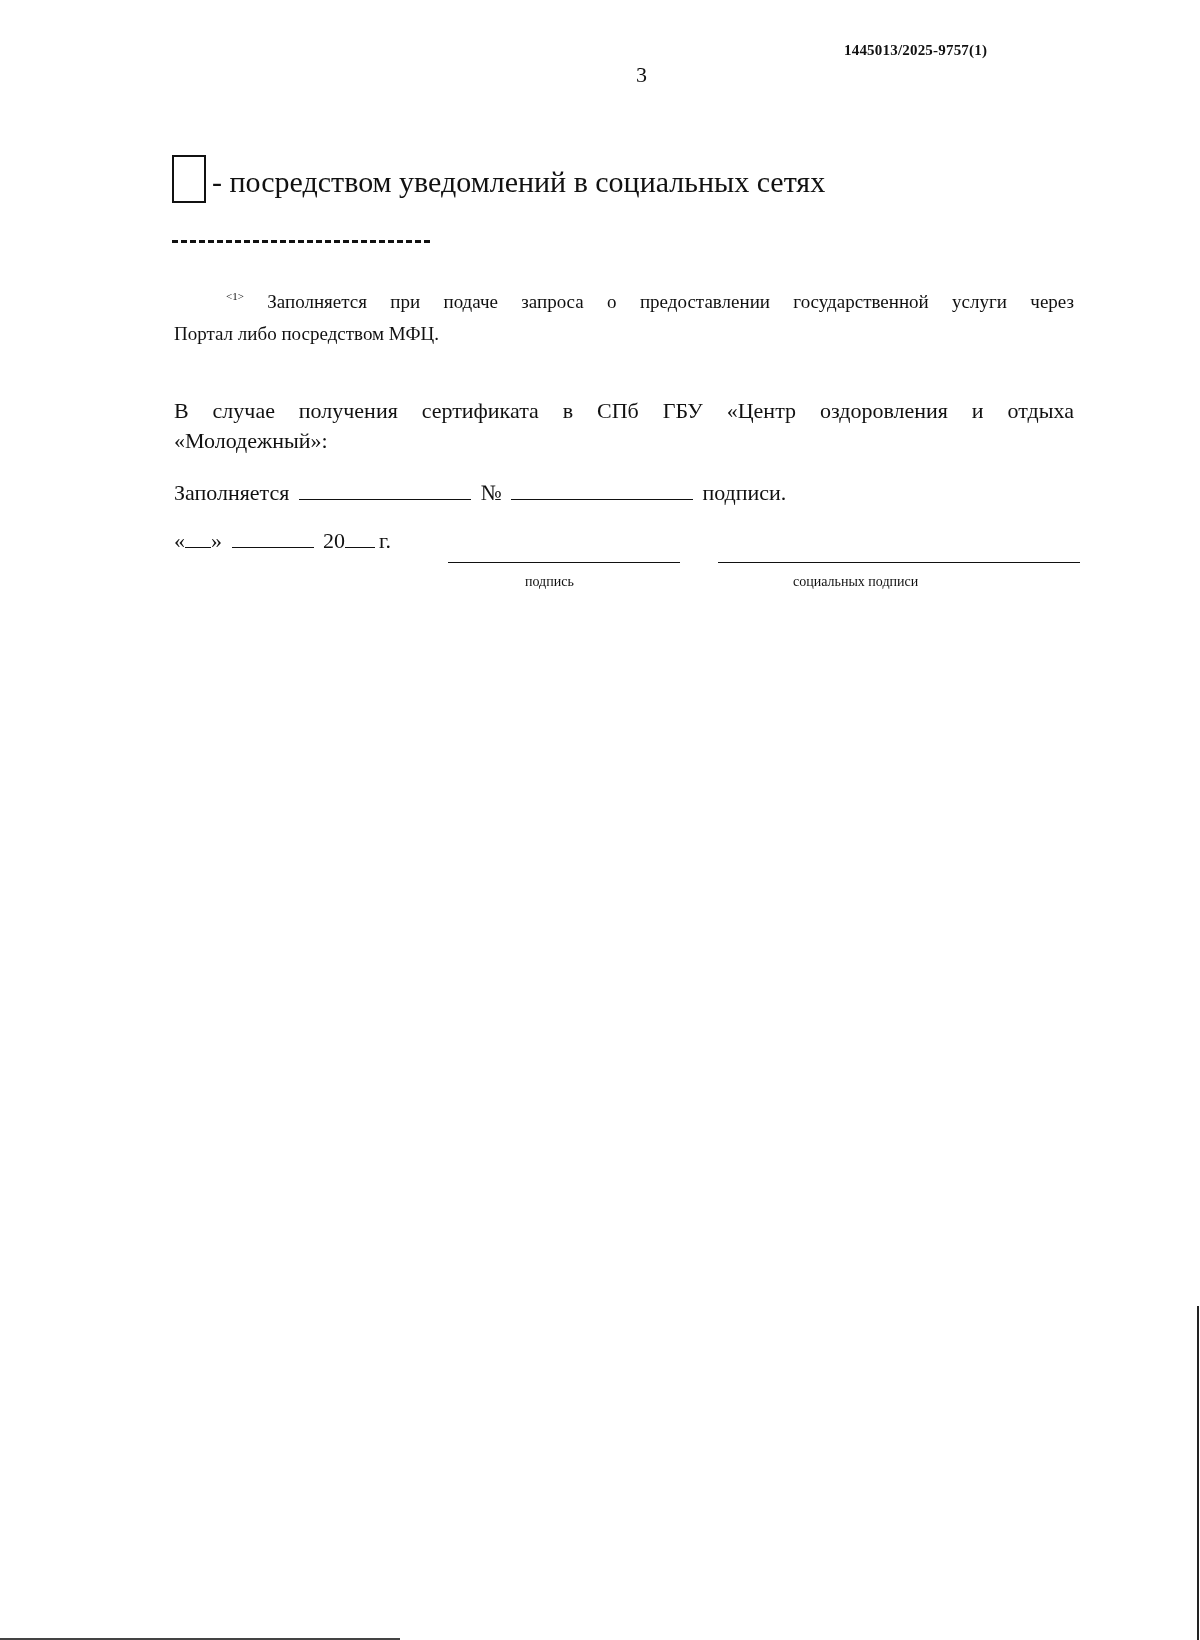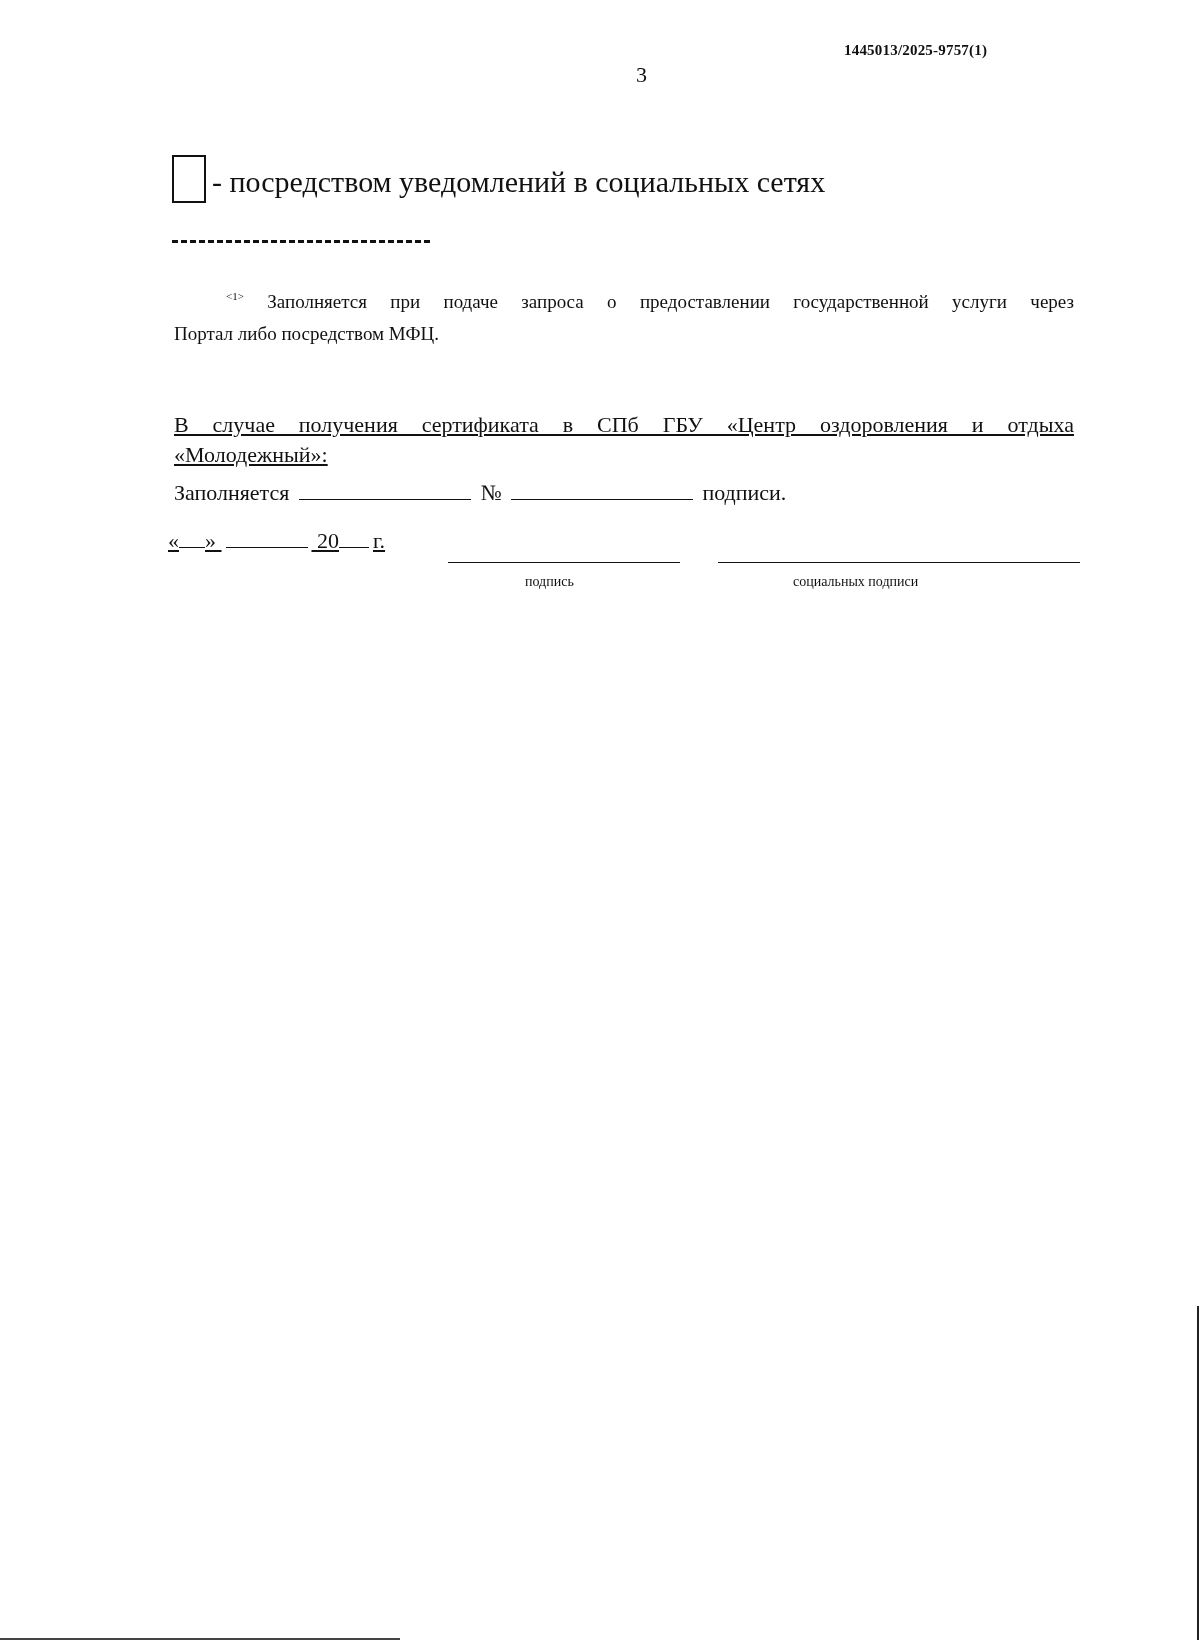--- a/index.html
+++ b/index.html
@@ -7,25 +7,25 @@
            font-family: "Liberation Serif", "DejaVu Serif", serif; color: #111; }
     .abs { position: absolute; }
     .docnum { left: 824px; top: 42px; font-size: 15px; font-weight: bold; letter-spacing: 0.2px; margin-left: 20px; }
     .pagenum { left: 636px; top: 62px; font-size: 22px; }
     .checkbox { left: 172px; top: 155px; width: 34px; height: 48px; border: 2px solid #111; box-sizing: border-box; }
     .opt-text { left: 212px; top: 165px; font-size: 30px; }
     .dash-sep { left: 172px; top: 240px; width: 258px; border-top: 3px dashed #111; }
     .footnote { left: 174px; top: 280px; width: 900px; font-size: 19px; line-height: 32px; text-align: justify; }
     .footnote .first { text-indent: 52px; text-align-last: justify; display:block; }
     .footnote sup { font-size: 11px; vertical-align: 8px; }
-    .para { left: 174px; top: 410px; width: 900px; font-size: 22px; line-height: 30px; text-decoration: underline; }
+    .para { left: 174px; top: 396px; width: 900px; font-size: 22px; line-height: 30px; }
     .para .first { display:block; text-align: justify; text-align-last: justify; }
     .cert-line { left: 174px; top: 480px; font-size: 22px; white-space: nowrap; }
     .blank { display: inline-block; border-bottom: 1.5px solid #111; height: 18px; vertical-align: baseline; margin: 0 4px; }
-    .date-line { left: 168px; top: 528px; font-size: 22px; white-space: nowrap; text-decoration: underline; }
+    .date-line { left: 174px; top: 528px; font-size: 22px; white-space: nowrap; }
     .sig-line { top: 562px; border-top: 1.5px solid #111; }
     .sig-label { top: 574px; font-size: 14px; }
     .scan-edge-right { left: 1197px; top: 1306px; width: 2px; height: 334px; background: #222; }
     .scan-edge-bottom { left: 0; top: 1638px; width: 400px; height: 2px; background: #444; }
   </style>
 </head>
 <body>
 
 <div class="abs docnum">1445013/2025-9757(1)</div>
 <div class="abs pagenum">3</div>

